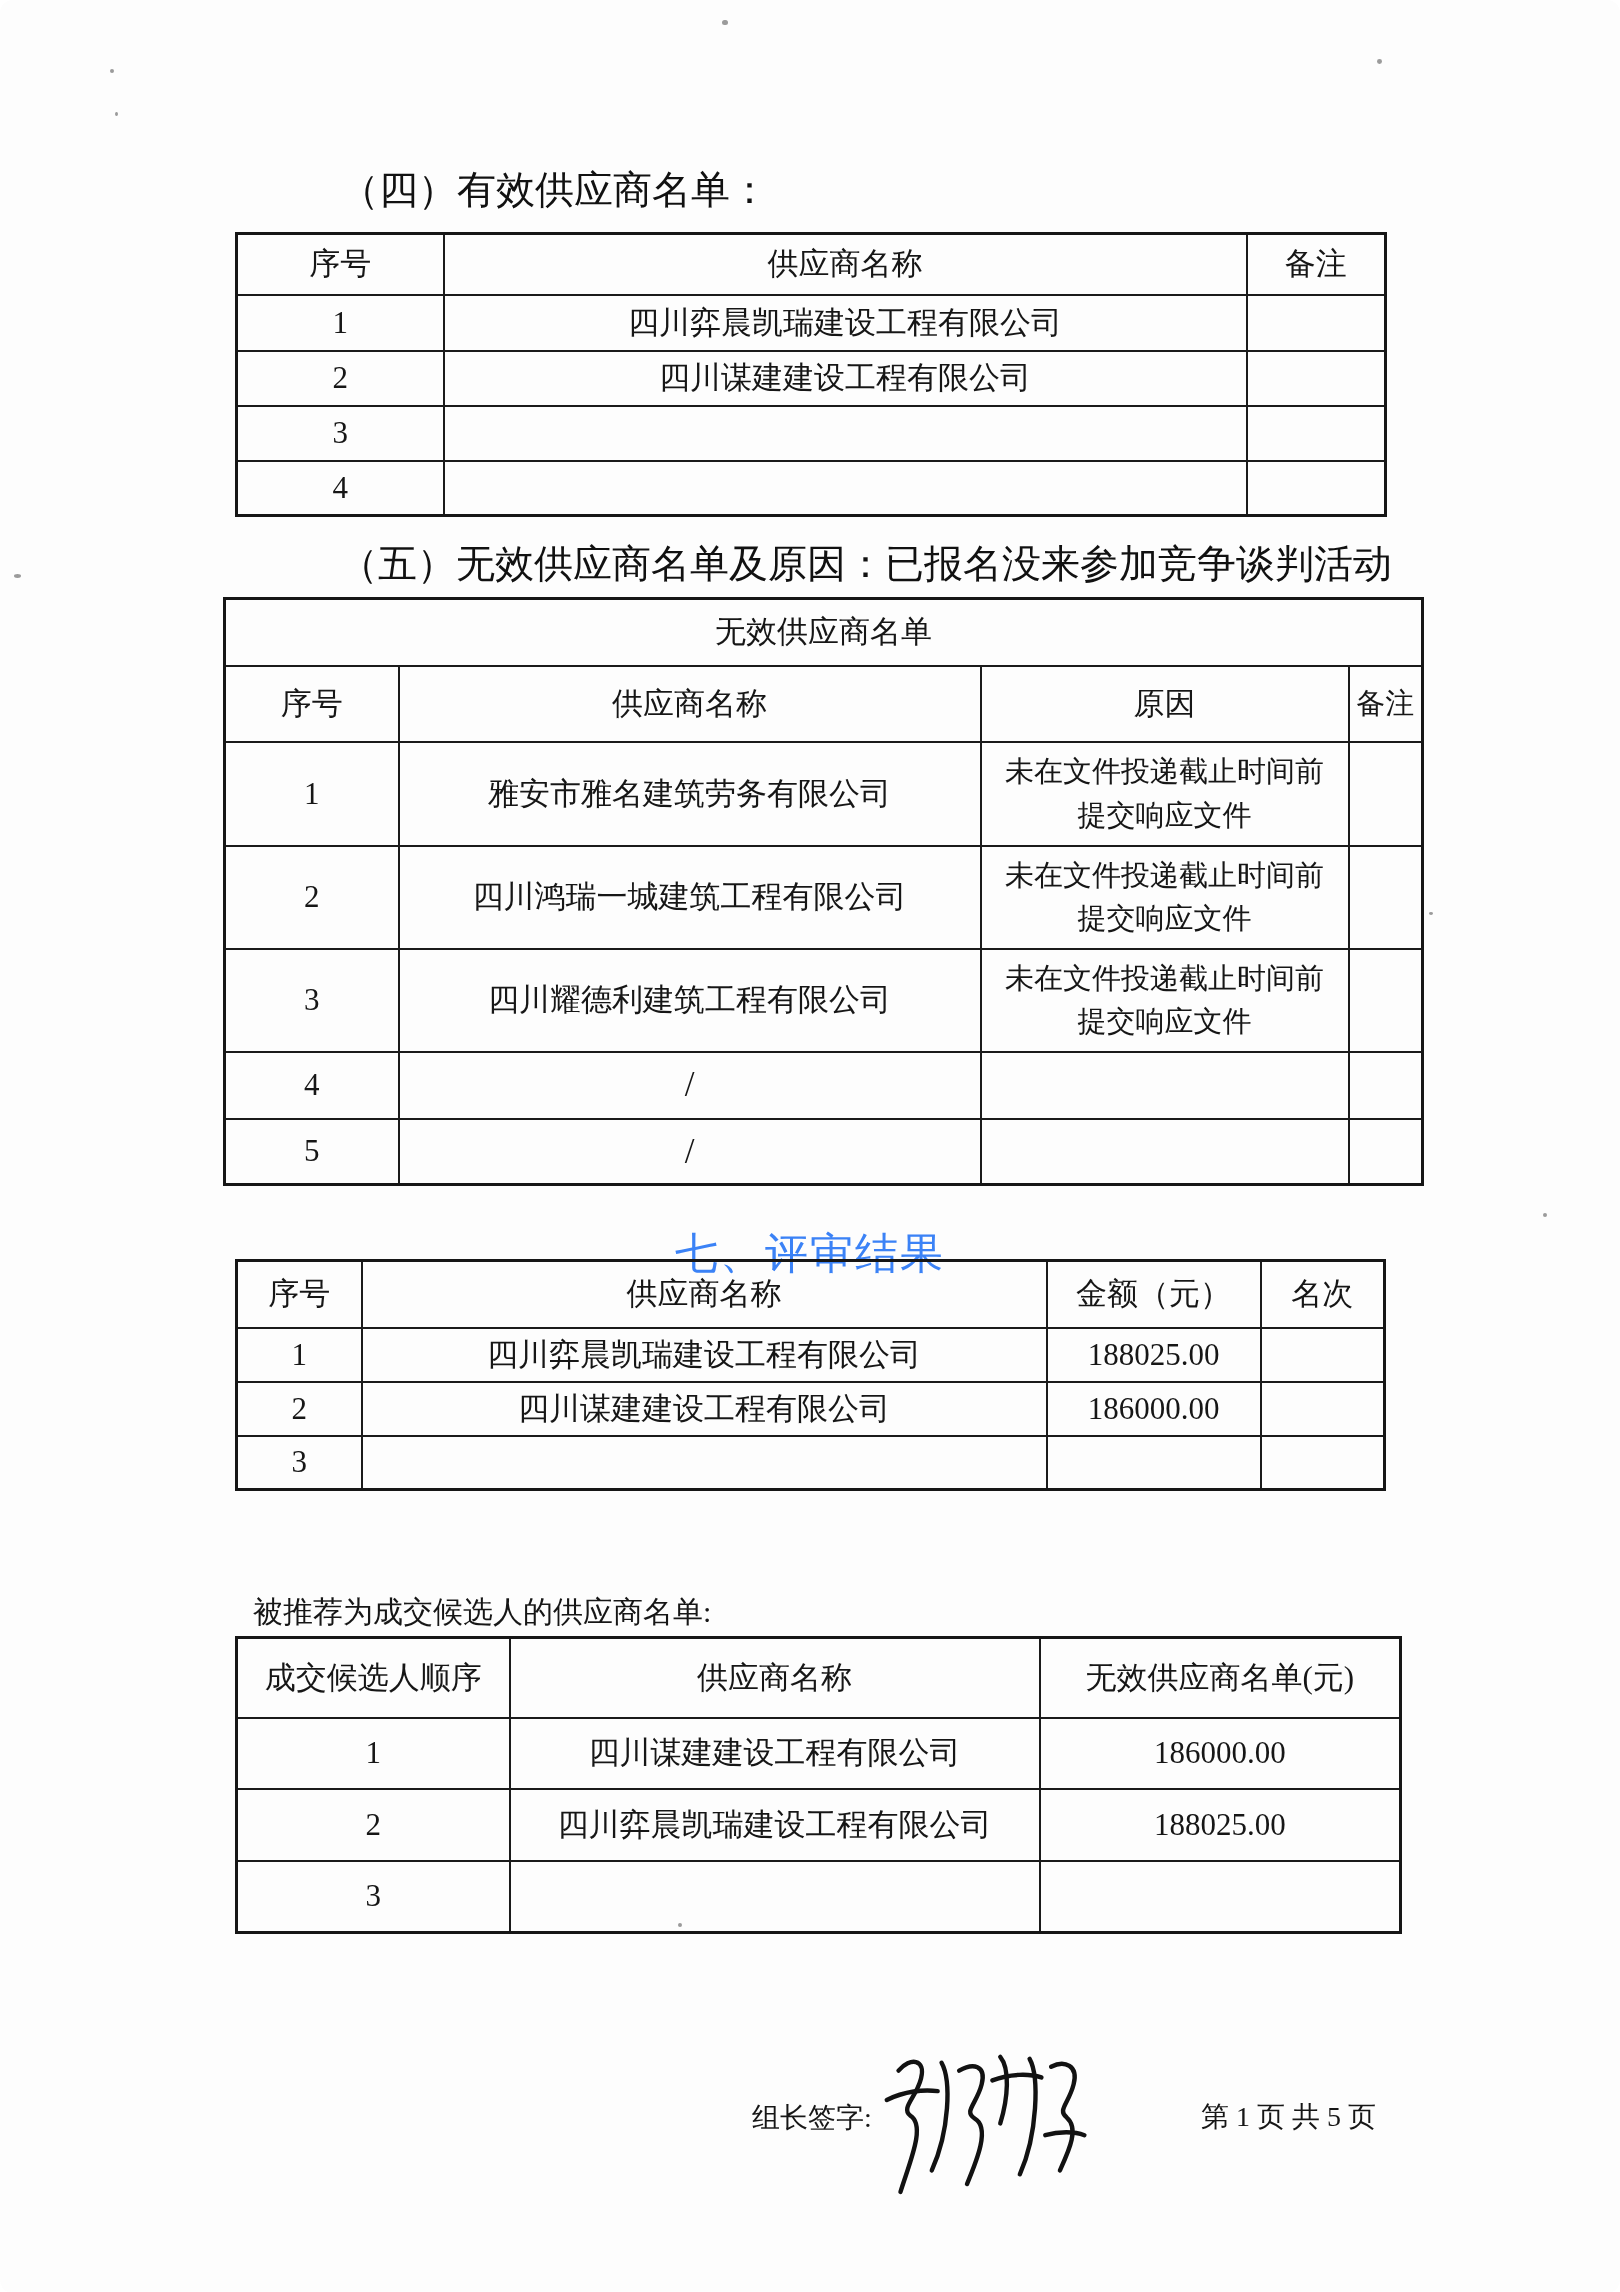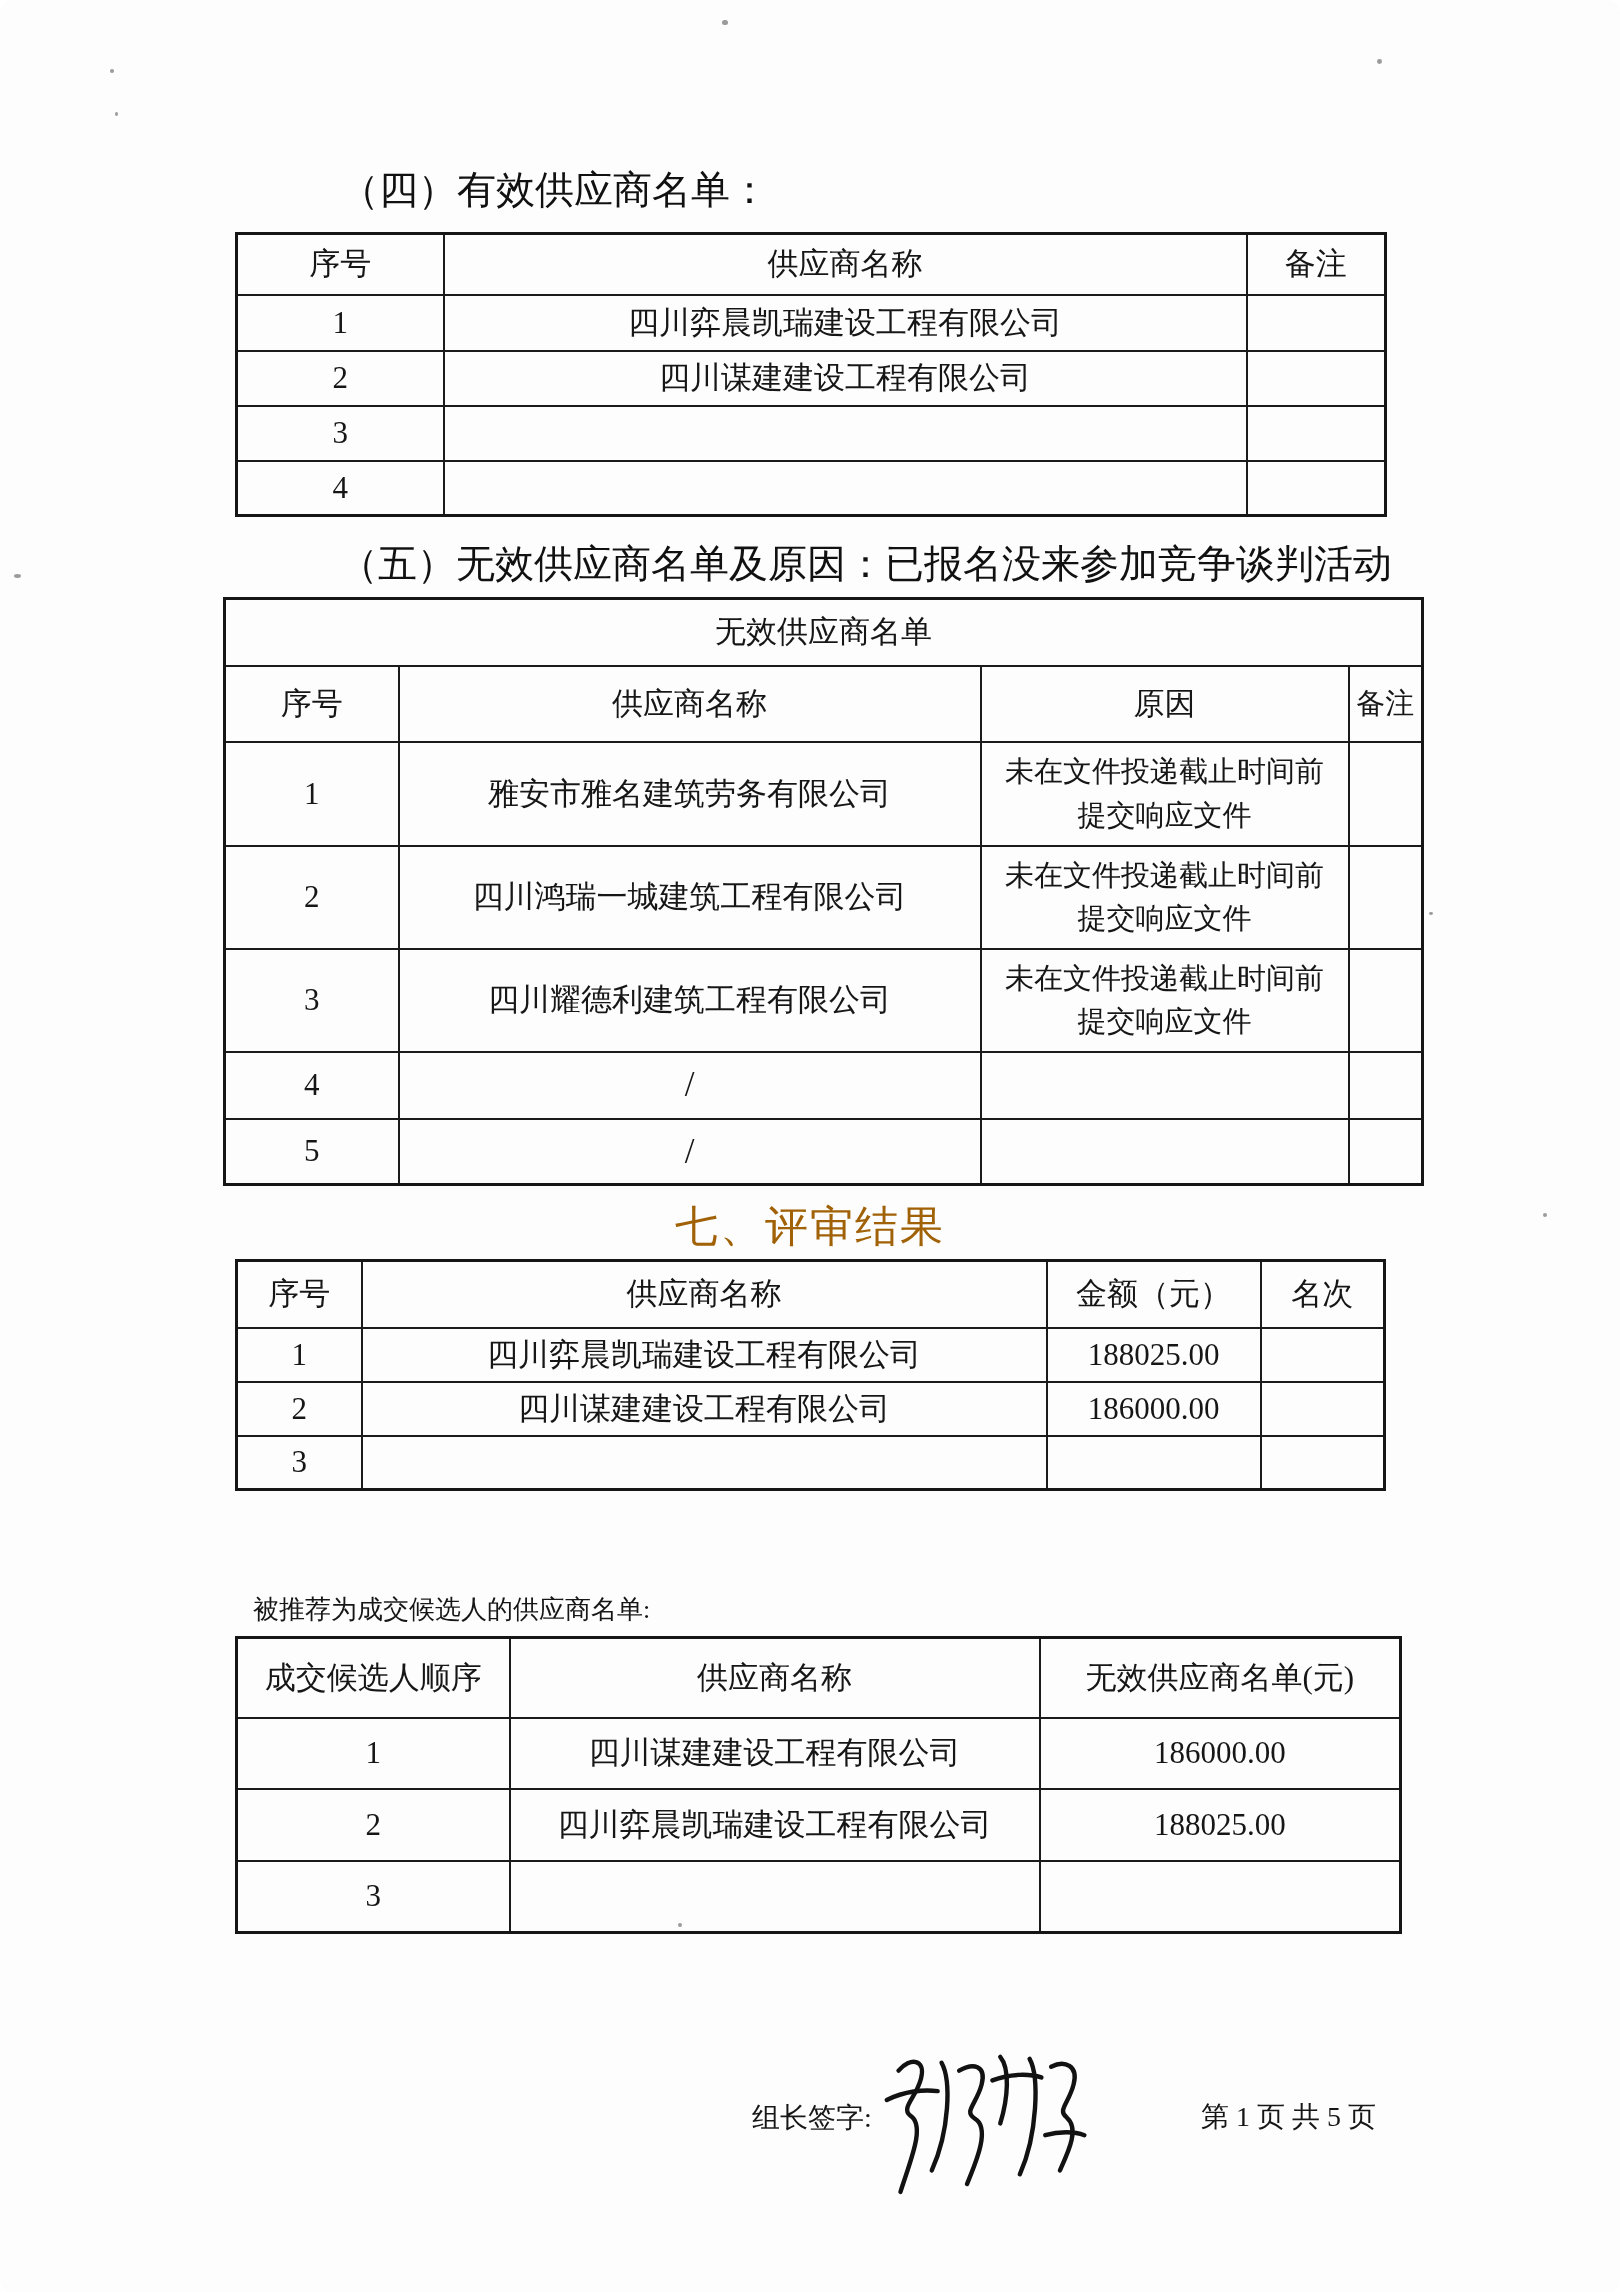--- a/index.html
+++ b/index.html
@@ -17,25 +17,26 @@
     position:absolute;
     font-size:39px;
     white-space:nowrap;
     color:#111;
   }
   .center-title {
     position:absolute; left:0; width:100%;
     text-align:center;
     font-size:43px;
     letter-spacing:2px;
-    color:#a16207;
+    color:#3b82f6;
+    margin-top:27px;
   }
   .subtitle {
     position:absolute;
-    font-size:26px;
+    font-size:30px;
     white-space:nowrap;
   }
   table {
     position:absolute;
     border-collapse:collapse;
     table-layout:fixed;
     border:3.9px solid #161616;
   }
   td, th {
     border:2.9px solid #1b1b1b;

